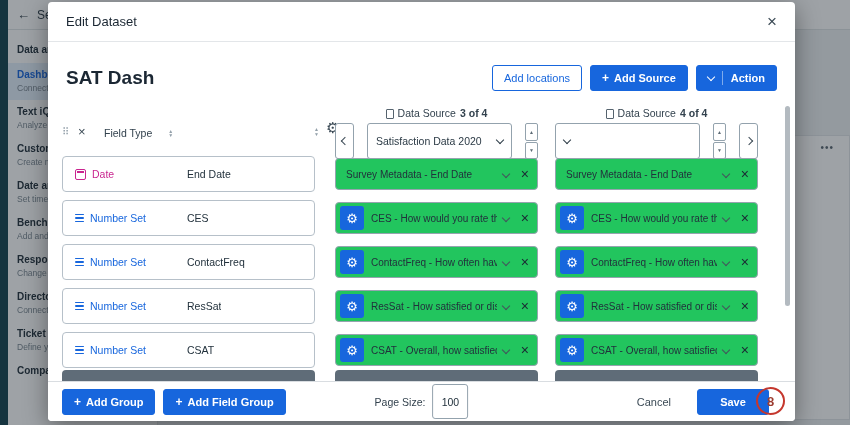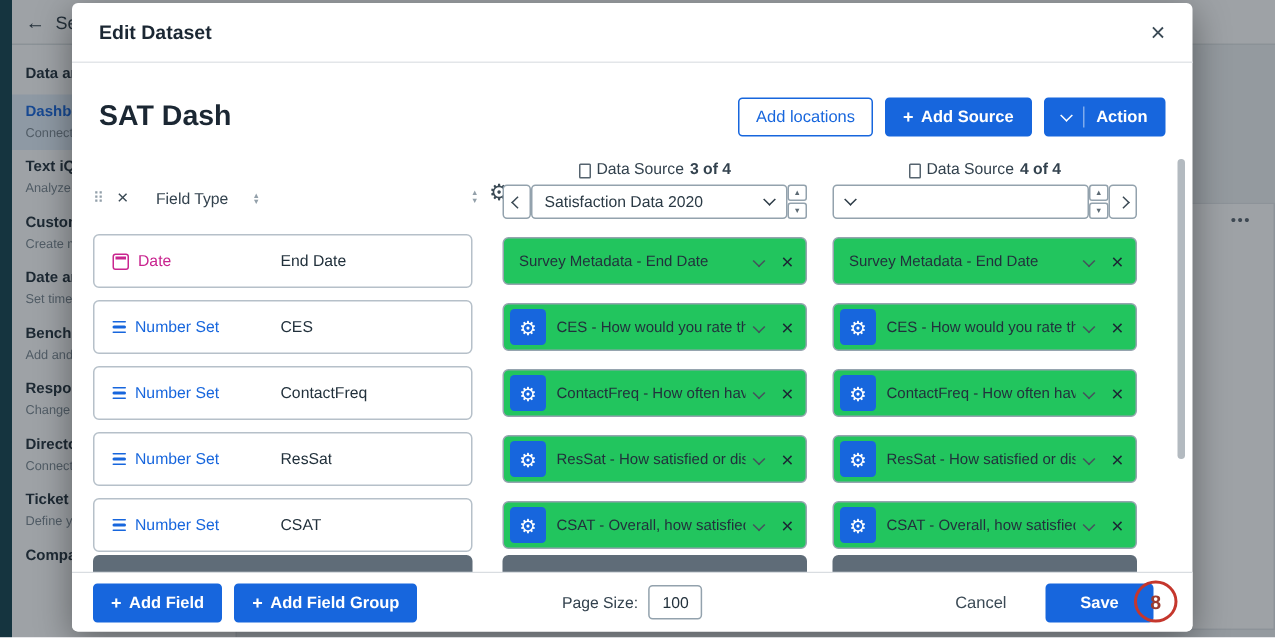--- a/index.html
+++ b/index.html
@@ -20,21 +20,21 @@
   .side-desc{font-size:8.5px;color:#7a8791;white-space:nowrap;margin-top:2px;line-height:10px}
   .content{position:absolute;left:158px;top:30px;width:692px;height:395px;background:#eef1f3;z-index:1}
   .bg-card{position:absolute;right:0;top:105px;width:60px;height:285px;background:#fff;border:1px solid #e2e6e9}
   .dots{position:absolute;right:16px;top:112px;font-size:10px;color:#5a6670;letter-spacing:1px;cursor:pointer}
 
   .overlay{position:absolute;inset:0;background:rgba(23,34,44,.42);z-index:2}
 
   
   .modal{position:absolute;left:48px;top:2px;width:747px;height:419px;background:#fff;border-radius:4px;box-shadow:0 6px 24px rgba(0,0,0,.4);z-index:3}
   .m-header{position:absolute;left:0;top:0;width:100%;height:40px;border-bottom:1px solid #e3e6e9;display:flex;align-items:center;justify-content:space-between;padding:0 18px}
-  .m-title{font-size:13px;font-weight:bold;color:#1b2733}
+  .m-title{font-size:13px;font-weight:normal;color:#1b2733}
   .m-close{font-size:17px;color:#3b4a55;cursor:pointer;line-height:1}
   .m-desc{position:absolute;left:30px;top:47px;font-size:10.5px;color:#5a6772}
   .m-link{color:#1766dd;cursor:pointer}
   .m-headrow{position:absolute;left:18px;top:63px;width:711px;display:flex;align-items:center;justify-content:space-between}
   .ds-name{font-size:19px;font-weight:bold;color:#1b2733}
   .btn-group{display:flex;gap:8px;align-items:center}
   .btn{height:26px;border-radius:3px;font-size:11px;display:inline-flex;align-items:center;gap:5px;padding:0 11px;cursor:pointer;white-space:nowrap}
   .btn-outline{background:#fff;border:1px solid #1766dd;color:#1766dd}
   .btn-solid{background:#1766dd;border:1px solid #1766dd;color:#fff;font-weight:bold}
   .plus{font-weight:bold;font-size:12px}
@@ -59,21 +59,21 @@
   .head-gear{position:absolute;left:264px;top:13px;font-size:15px;color:#3b4a55;display:flex;align-items:flex-end;gap:1px;cursor:pointer}
   .head-gear .caret{font-size:6px;margin-bottom:3px}
 
   
   .src-col{position:absolute;top:104px;width:203px}
   .src-col.c0{left:287px}
   .src-col.c1{left:507px}
   .src-title{display:flex;align-items:flex-end;justify-content:center;gap:4px;font-size:10.5px;color:#33424e;height:13px}
   .src-title b{font-weight:bold}
   .doc-icon{width:8px;height:10px;border:1.2px solid #55636e;border-radius:1px}
-  .src-controls{display:flex;gap:0;margin-top:4px;height:23px;align-items:stretch}
+  .src-controls{display:flex;gap:13px;margin-top:4px;height:36px;align-items:stretch}
   .nav-btn{width:19px;border:1px solid #93a2ad;border-radius:3px;background:#fff;display:flex;align-items:center;justify-content:center;color:#3b4a55;cursor:pointer;flex:none}
   .src-select{flex:1;border:1px solid #93a2ad;border-radius:3px;background:#fff;display:flex;align-items:center;padding:0 8px;font-size:10.5px;color:#2b3a45;cursor:pointer;min-width:0}
   .src-select .sel-text{flex:1;white-space:nowrap;overflow:hidden}
   .mini-stack{display:flex;flex-direction:column;gap:1px;width:13px;flex:none}
   .mini{flex:1;border:1px solid #93a2ad;border-radius:2px;background:#fff;font-size:5px;color:#5c6a74;display:flex;align-items:center;justify-content:center;cursor:pointer}
 
   
   .f-row{position:absolute;left:14px;width:719px;height:36px}
   .f-card{position:absolute;left:0;top:0;width:253px;height:36px;background:#fff;border:1px solid #b6c0c9;border-radius:4px;display:flex;align-items:center;padding:0 12px;cursor:pointer}
   .f-type-wrap{display:flex;align-items:center;gap:6px;width:98px;flex:none}
@@ -96,21 +96,21 @@
   .map-x{font-size:14px;color:#1b2733;margin-left:6px;flex:none;cursor:pointer}
   .strip{position:absolute;top:368px;height:12px;background:#5f6c78;border-radius:4px 4px 0 0}
   .strip.s0{left:14px;width:253px}
   .strip.s1{left:287px;width:203px}
   .strip.s2{left:507px;width:203px}
   .m-scrollbar{position:absolute;right:5px;top:104px;width:5px;height:200px;background:#b3bac0;border-radius:3px;cursor:pointer}
 
   
   .m-footer{position:absolute;left:0;top:379px;width:747px;height:40px;background:#fff;border-top:1px solid #d9dde1;border-radius:0 0 4px 4px;display:flex;align-items:center;padding:0 26px 0 14px;gap:8px}
   .page-size{position:absolute;left:50%;transform:translateX(-50%);display:flex;align-items:center;gap:7px;font-size:10.5px;color:#33424e}
-  .page-size input{width:36px;height:23px;border:1px solid #93a2ad;border-radius:3px;text-align:center;font-size:10.5px;color:#22313c;font-family:inherit;background:#fff}
+  .page-size input{width:36px;height:35px;border:1px solid #93a2ad;border-radius:3px;text-align:center;font-size:10.5px;color:#22313c;font-family:inherit;background:#fff}
   .cancel-btn{margin-left:auto;font-size:11px;color:#3b4a55;cursor:pointer;margin-right:18px}
   .save-btn{width:72px;justify-content:center}
   .annotation{position:absolute;left:756px;top:387px;width:29px;height:28px;border:2.5px solid #c5372d;border-radius:50%;display:flex;align-items:center;justify-content:center;font-size:13px;font-weight:bold;color:#9c3c30;z-index:5}
 </style>
 </head>
 <body>
 
 <div class="screen">
   <div class="rail"></div>
 
@@ -396,21 +396,21 @@
       </div>
 
     <div class="strip s0"></div>
     <div class="strip s1"></div>
     <div class="strip s2"></div>
     <div class="m-scrollbar"></div>
 
     <div class="m-footer">
       <button class="btn btn-solid">
         <span class="plus">+</span>
-        <span>Add Field</span>
+        <span>Add Group</span>
       </button>
       <button class="btn btn-solid">
         <span class="plus">+</span>
         <span>Add Field Group</span>
       </button>
       <div class="page-size">
         <span>Page Size:</span>
         <input value="100" style="">
       </div>
       <span class="cancel-btn">Cancel</span>

